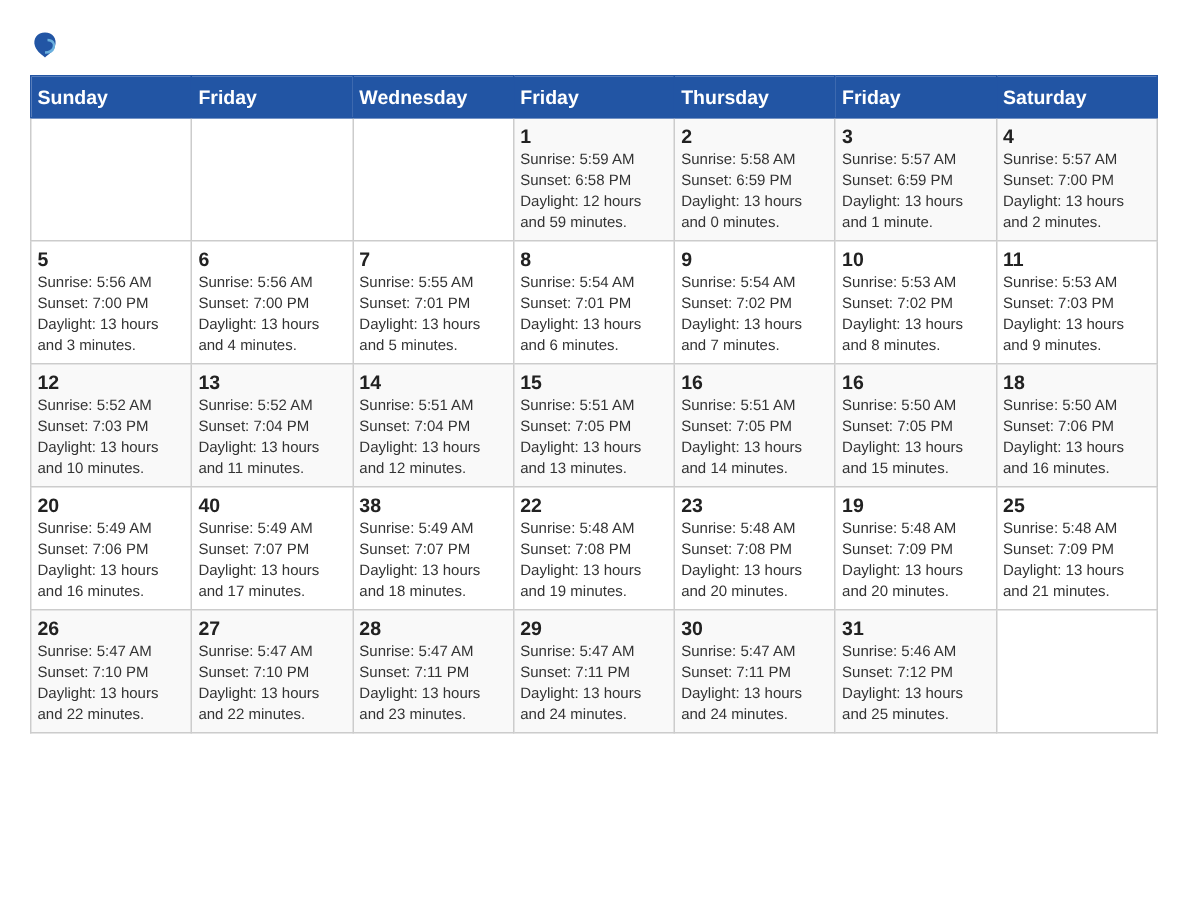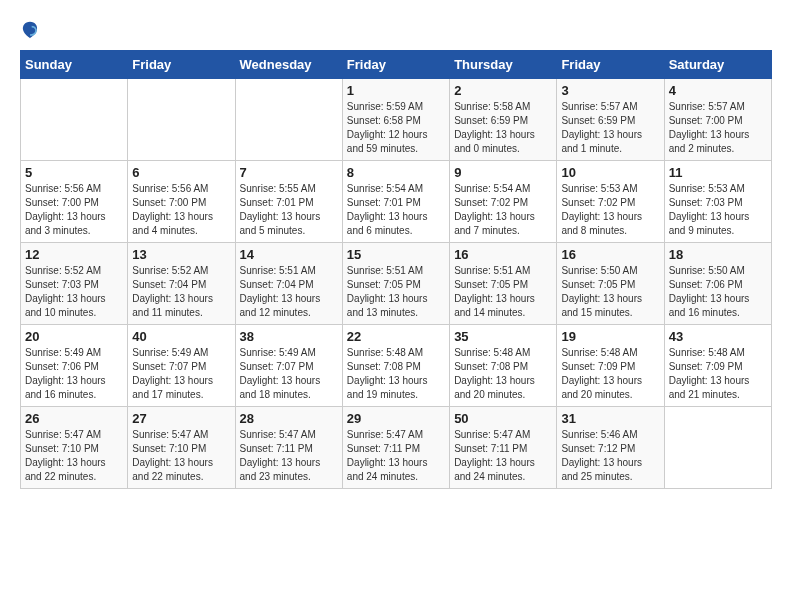--- a/index.html
+++ b/index.html
@@ -213,29 +213,29 @@
         </td>
         <td>
           <span class="day-number">38</span>
           <div class="day-info">Sunrise: 5:49 AM<br>Sunset: 7:07 PM<br>Daylight: 13 hours and 18 minutes.</div>
         </td>
         <td>
           <span class="day-number">22</span>
           <div class="day-info">Sunrise: 5:48 AM<br>Sunset: 7:08 PM<br>Daylight: 13 hours and 19 minutes.</div>
         </td>
         <td>
-          <span class="day-number">35</span>
+          <span class="day-number">23</span>
           <div class="day-info">Sunrise: 5:48 AM<br>Sunset: 7:08 PM<br>Daylight: 13 hours and 20 minutes.</div>
         </td>
         <td>
           <span class="day-number">19</span>
           <div class="day-info">Sunrise: 5:48 AM<br>Sunset: 7:09 PM<br>Daylight: 13 hours and 20 minutes.</div>
         </td>
         <td>
-          <span class="day-number">43</span>
+          <span class="day-number">25</span>
           <div class="day-info">Sunrise: 5:48 AM<br>Sunset: 7:09 PM<br>Daylight: 13 hours and 21 minutes.</div>
         </td>
       </tr>
       <tr>
         <td>
           <span class="day-number">26</span>
           <div class="day-info">Sunrise: 5:47 AM<br>Sunset: 7:10 PM<br>Daylight: 13 hours and 22 minutes.</div>
         </td>
         <td>
           <span class="day-number">27</span>
@@ -243,21 +243,21 @@
         </td>
         <td>
           <span class="day-number">28</span>
           <div class="day-info">Sunrise: 5:47 AM<br>Sunset: 7:11 PM<br>Daylight: 13 hours and 23 minutes.</div>
         </td>
         <td>
           <span class="day-number">29</span>
           <div class="day-info">Sunrise: 5:47 AM<br>Sunset: 7:11 PM<br>Daylight: 13 hours and 24 minutes.</div>
         </td>
         <td>
-          <span class="day-number">50</span>
+          <span class="day-number">30</span>
           <div class="day-info">Sunrise: 5:47 AM<br>Sunset: 7:11 PM<br>Daylight: 13 hours and 24 minutes.</div>
         </td>
         <td>
           <span class="day-number">31</span>
           <div class="day-info">Sunrise: 5:46 AM<br>Sunset: 7:12 PM<br>Daylight: 13 hours and 25 minutes.</div>
         </td>
         <td class="empty-cell"></td>
       </tr>
     </tbody>
 </table>

